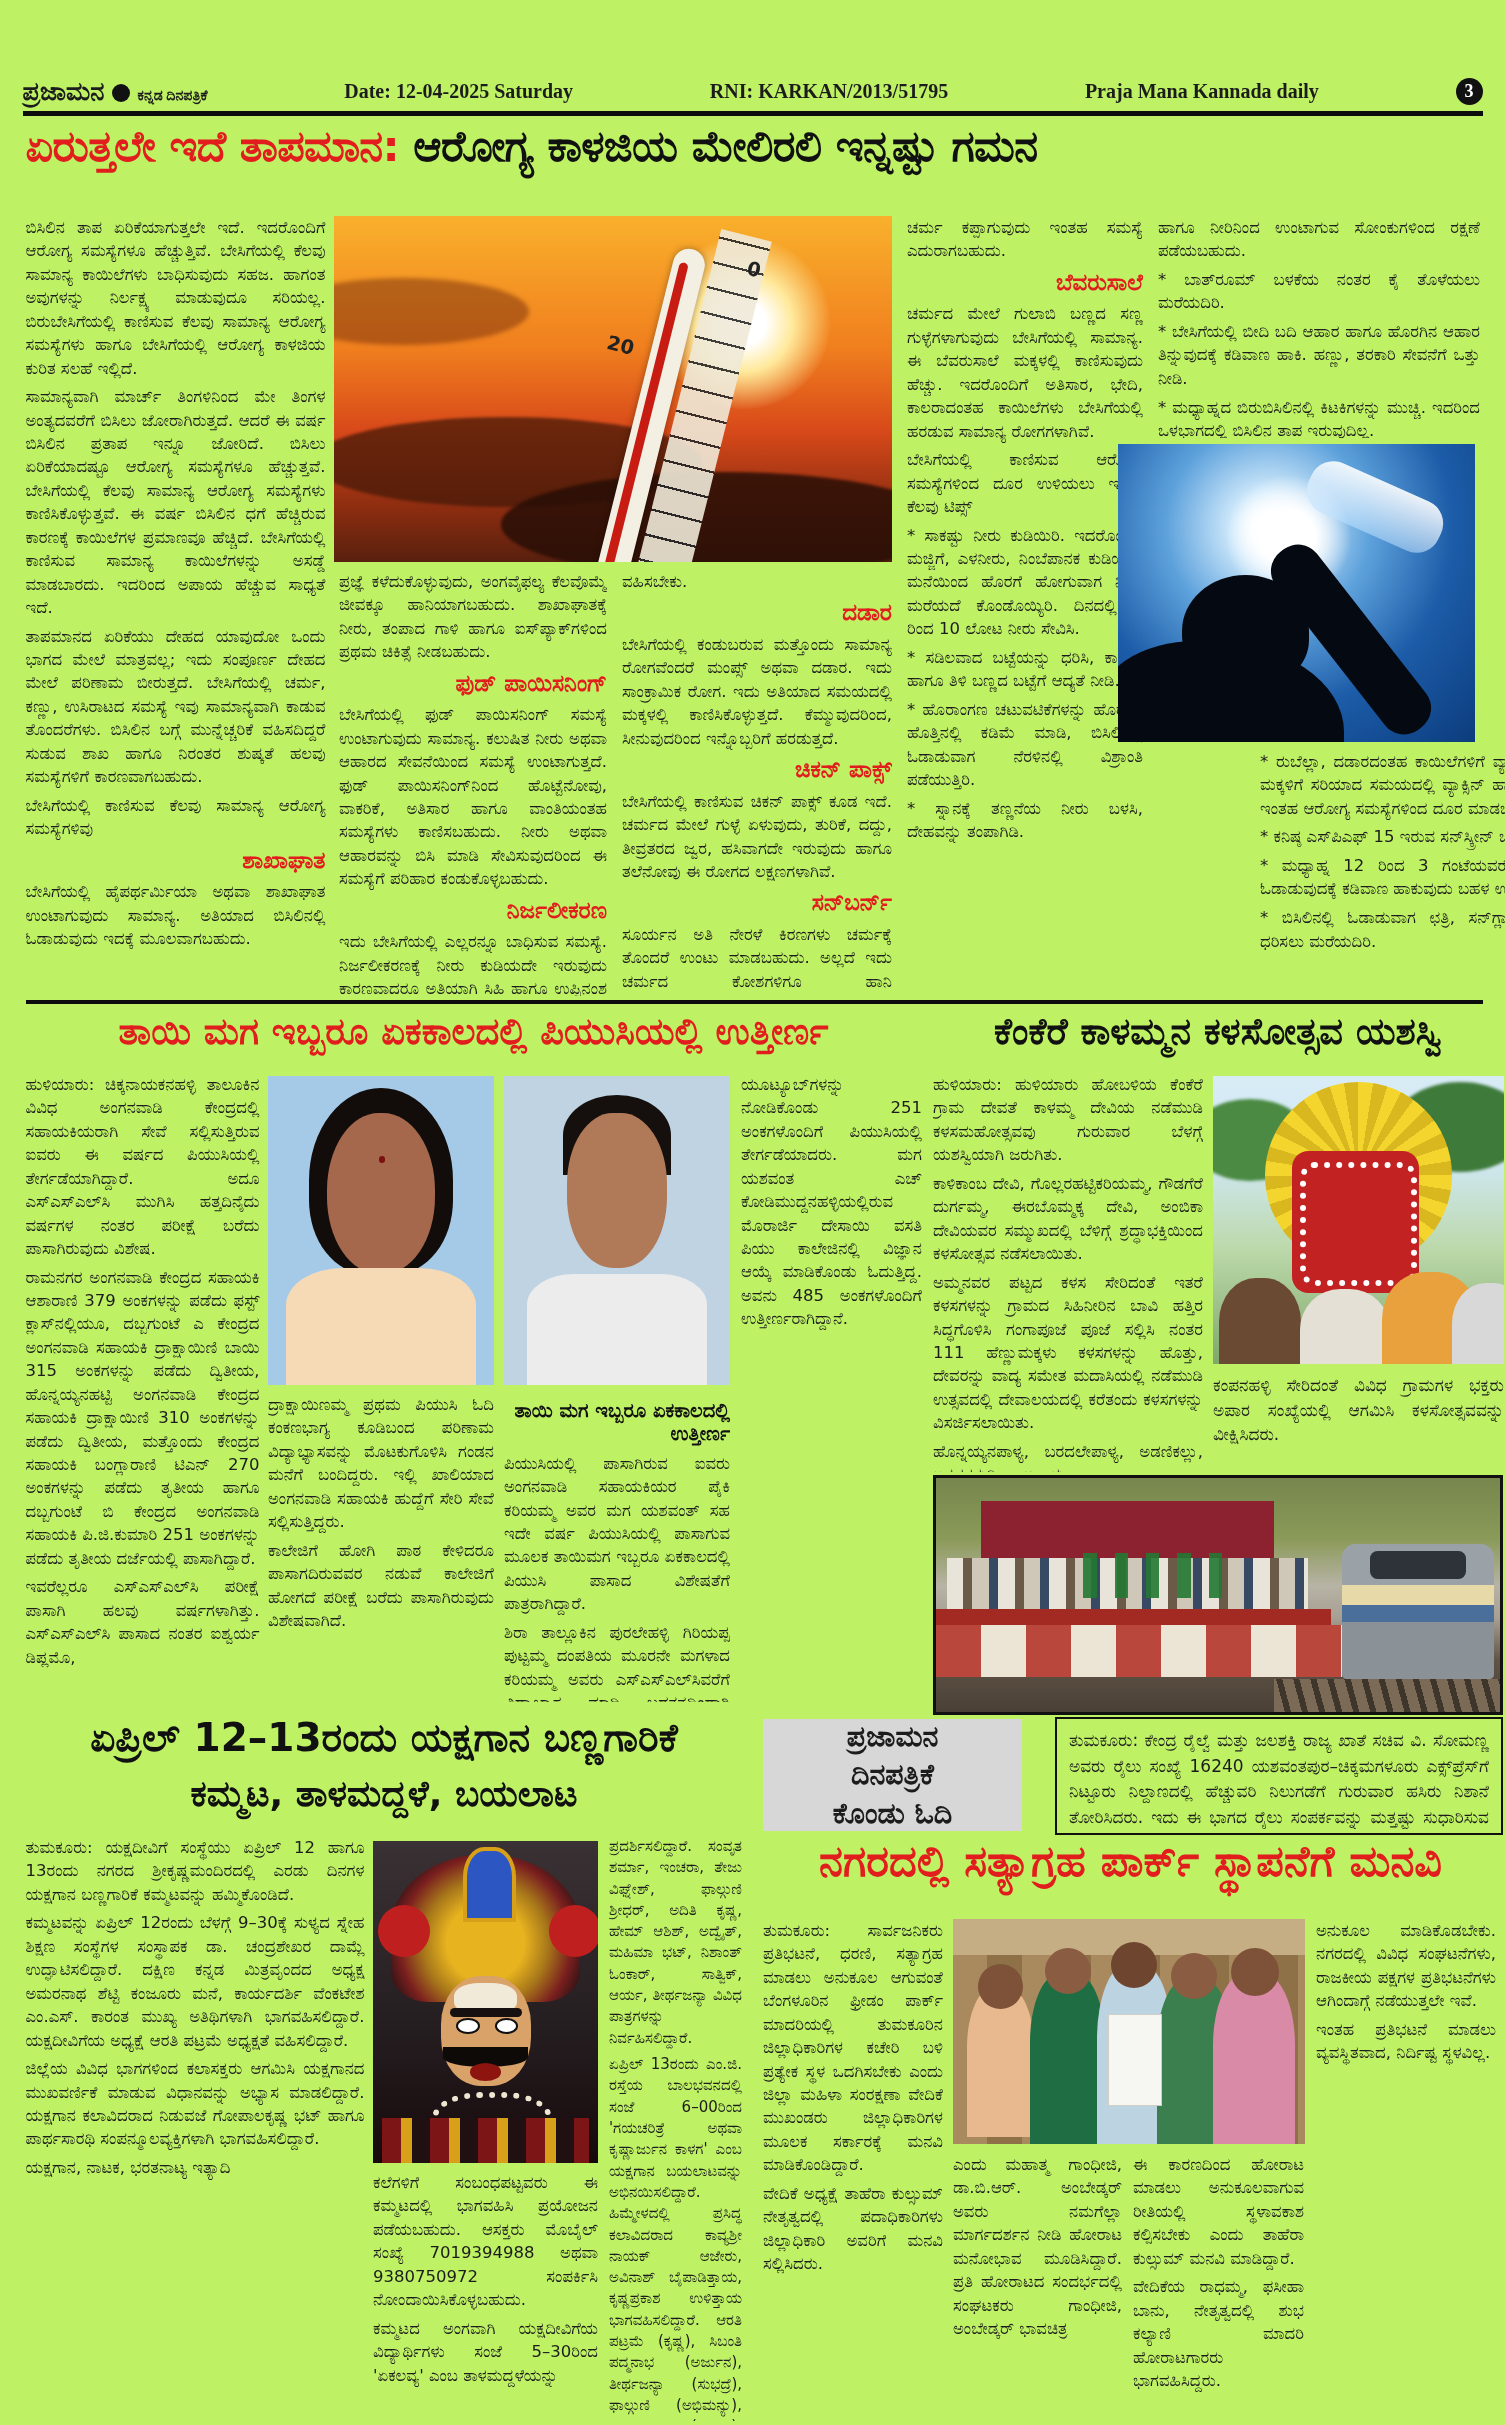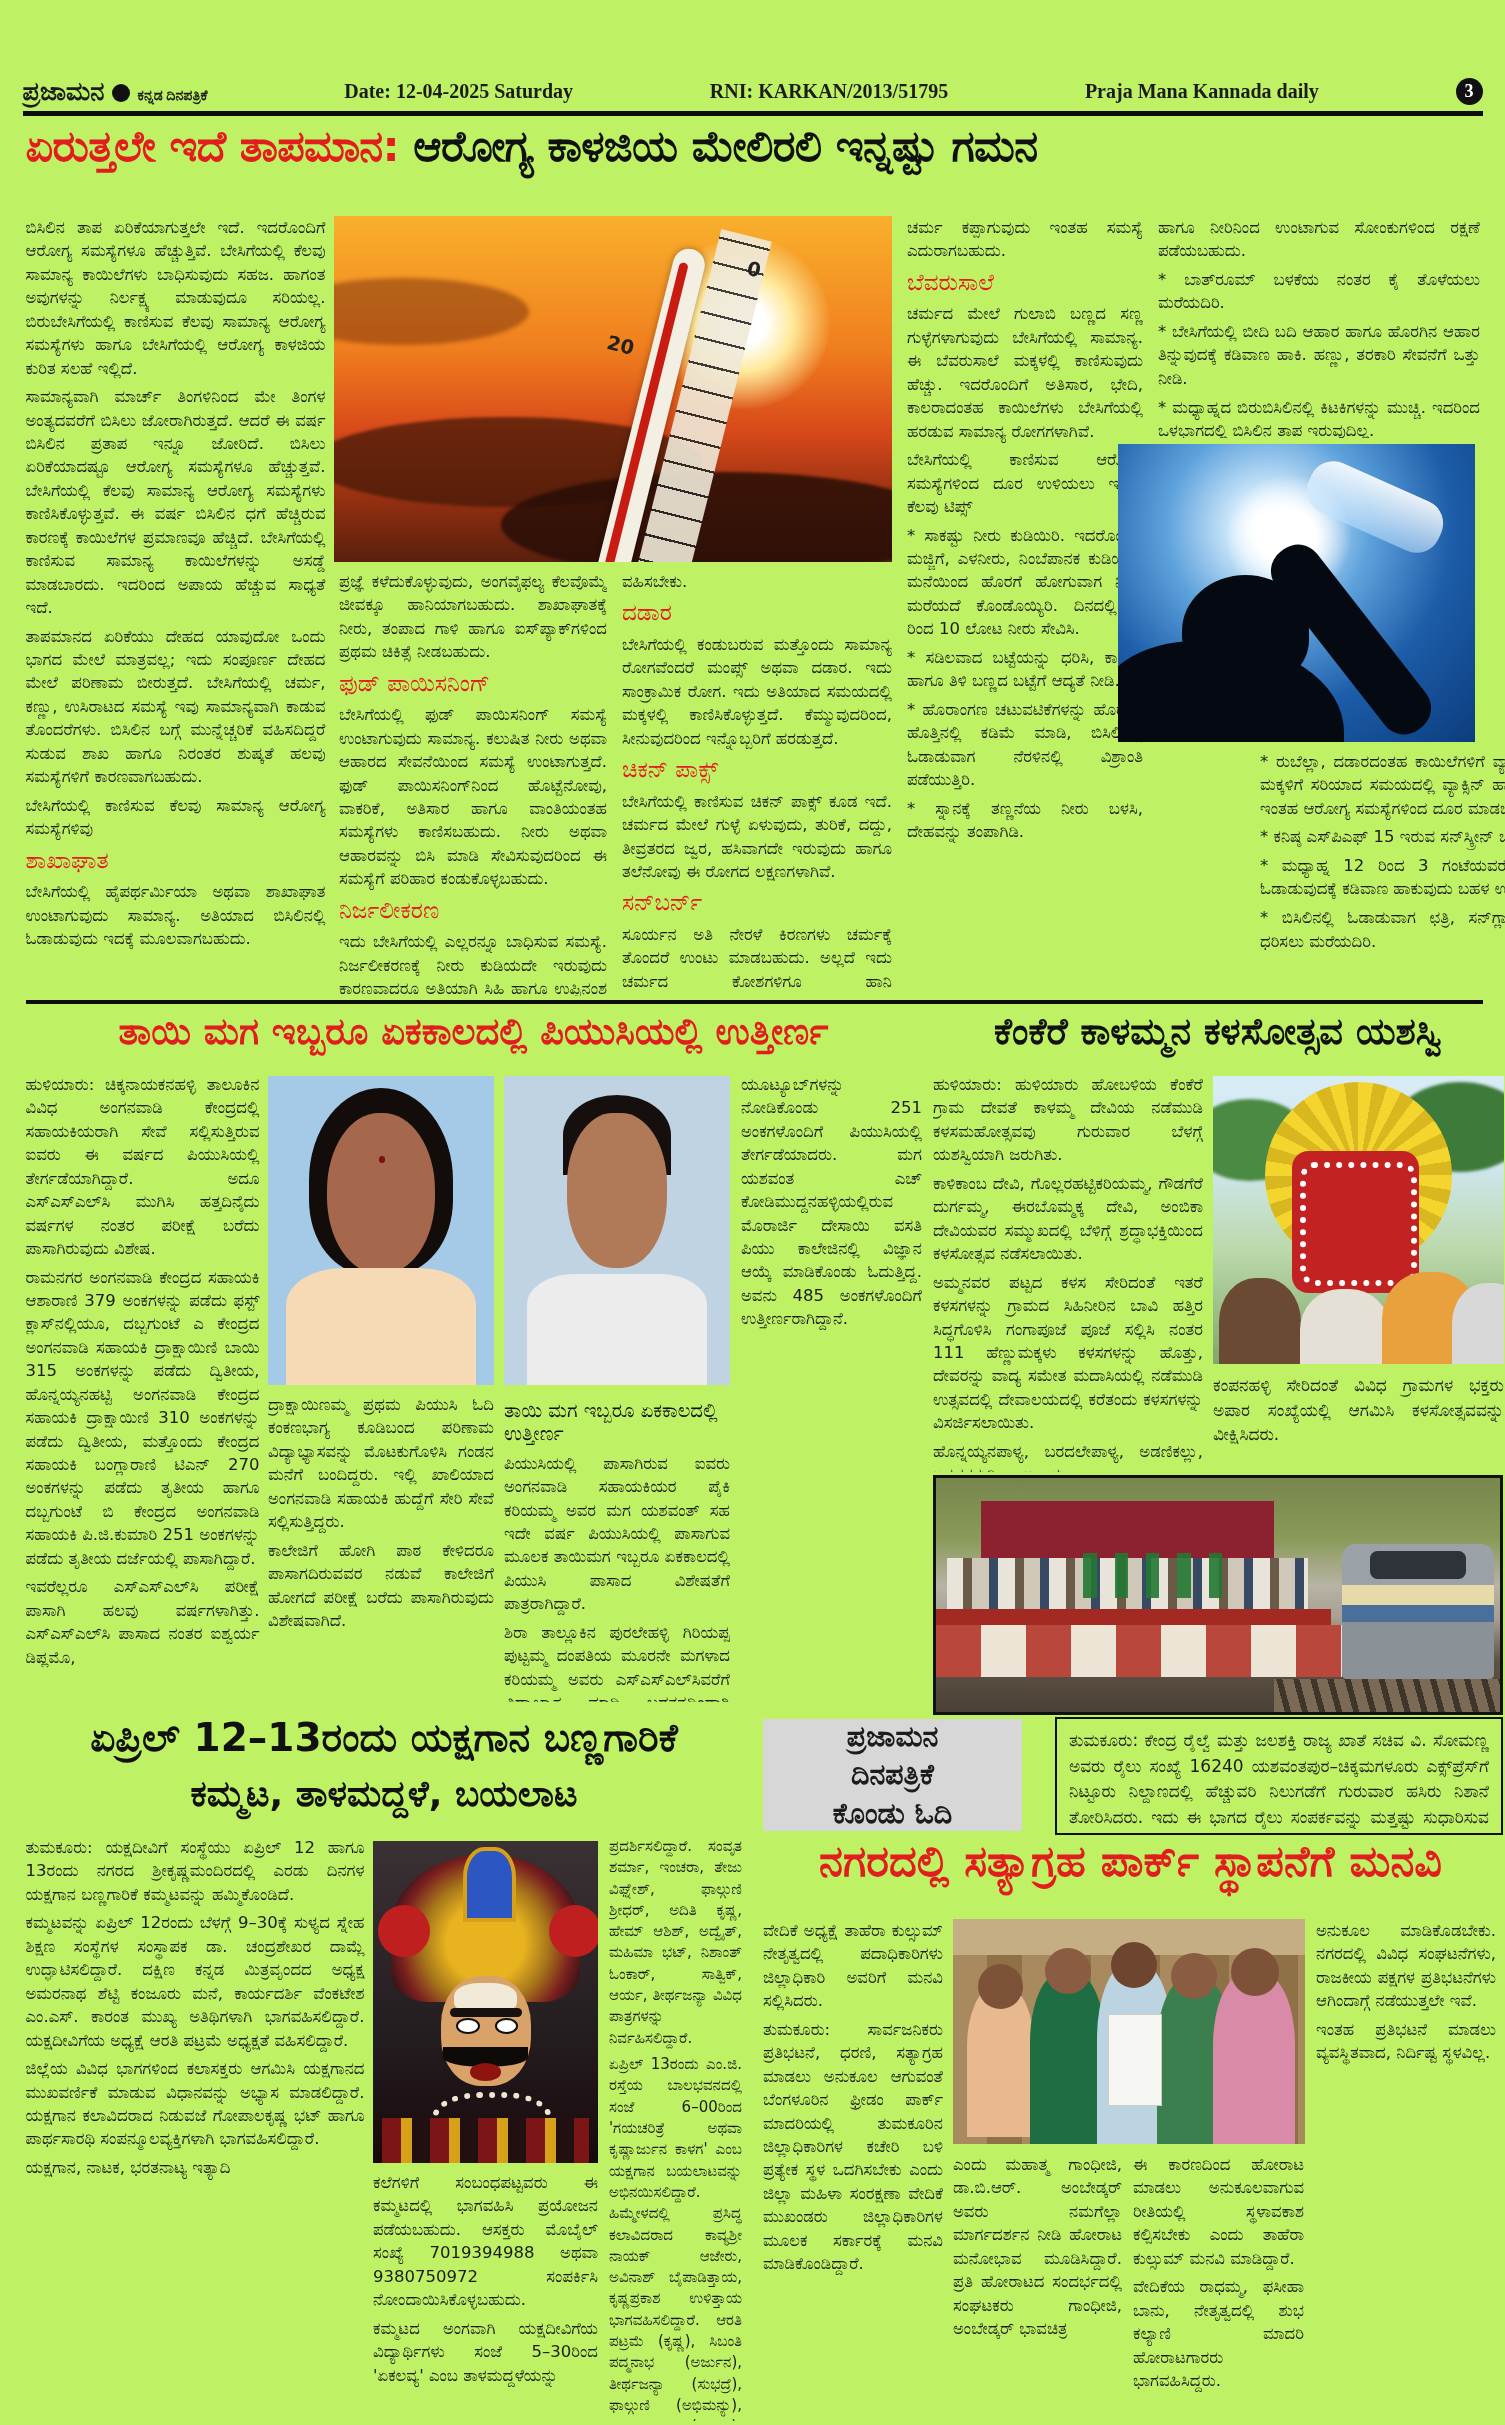--- a/index.html
+++ b/index.html
@@ -19,21 +19,21 @@
   .mast-rule{left:22.5px;top:111px;width:1460px;height:5.2px;background:#0d0d0d;}
   
   .main-headline{left:25.5px;top:121px;width:1457px;height:78px;font-weight:bold;font-size:43px;
                  white-space:nowrap;overflow:hidden;letter-spacing:-0.7px;}
   .hl-red{color:#e11d1d;}
   .hl-black{color:#111;}
   .rule{background:#0d0d0d;}
   
   .col{position:absolute;overflow:hidden;text-align:justify;font-size:16.5px;line-height:1.42;}
   .col p.bp{margin:0 0 5.2px 0;}
-  .subhead{color:#e11d1d;font-weight:normal;text-align:left;font-size:23px;margin:6px 0 6px 0;line-height:1.2;}
+  .subhead{color:#e11d1d;font-weight:bold;text-align:right;font-size:23px;margin:6px 0 6px 0;line-height:1.2;}
   .subhead.black{color:#111;font-size:19.5px;}
   .headline2{position:absolute;font-weight:bold;text-align:center;overflow:hidden;white-space:nowrap;}
   .caption{position:absolute;overflow:hidden;font-size:17px;line-height:1.45;text-align:justify;font-weight:500;}
   .caption-box{position:absolute;border:2.2px solid #111;padding:9px 12px;font-size:17px;line-height:1.5;
                text-align:justify;overflow:hidden;}
   .promo{position:absolute;background:#d7d7d7;display:flex;flex-direction:column;align-items:center;
          justify-content:center;gap:4.5px;font-weight:bold;font-size:28.5px;text-align:center;}
   
   .photo{position:absolute;overflow:hidden;}
   .photo *{position:absolute;}
@@ -333,22 +333,22 @@
       <p class="bp">ಕಮ್ಮಟದ ಅಂಗವಾಗಿ ಯಕ್ಷದೀವಿಗೆಯ ವಿದ್ಯಾರ್ಥಿಗಳು ಸಂಜೆ 5–30ರಿಂದ 'ಏಕಲವ್ಯ' ಎಂಬ ತಾಳಮದ್ದಳೆಯನ್ನು</p>
     </div>
   <div class="col" style="left:609px;top:1836px;width:133px;height:585px;font-size:15px;">
       <p class="bp">ಪ್ರದರ್ಶಿಸಲಿದ್ದಾರೆ. ಸಂವೃತ ಶರ್ಮಾ, ಇಂಚರಾ, ತೇಜು ವಿಘ್ನೇಶ್, ಫಾಲ್ಗುಣಿ ಶ್ರೀಧರ್, ಅದಿತಿ ಕೃಷ್ಣ, ಹೇಮ್ ಆಶಿಶ್, ಅದ್ವೈತ್, ಮಹಿಮಾ ಭಟ್, ನಿಶಾಂತ್ ಓಂಕಾರ್, ಸಾತ್ವಿಕ್, ಆರ್ಯ, ತೀರ್ಥಜನ್ಯಾ ವಿವಿಧ ಪಾತ್ರಗಳನ್ನು ನಿರ್ವಹಿಸಲಿದ್ದಾರೆ.</p>
       <p class="bp">ಏಪ್ರಿಲ್ 13ರಂದು ಎಂ.ಜಿ. ರಸ್ತೆಯ ಬಾಲಭವನದಲ್ಲಿ ಸಂಜೆ 6–00ರಿಂದ 'ಗಯಚರಿತ್ರೆ ಅಥವಾ ಕೃಷ್ಣಾರ್ಜುನ ಕಾಳಗ' ಎಂಬ ಯಕ್ಷಗಾನ ಬಯಲಾಟವನ್ನು ಅಭಿನಯಿಸಲಿದ್ದಾರೆ. ಹಿಮ್ಮೇಳದಲ್ಲಿ ಪ್ರಸಿದ್ಧ ಕಲಾವಿದರಾದ ಕಾವ್ಯಶ್ರೀ ನಾಯಕ್ ಆಜೇರು, ಅವಿನಾಶ್ ಬೈಪಾಡಿತ್ತಾಯ, ಕೃಷ್ಣಪ್ರಕಾಶ ಉಳಿತ್ತಾಯ ಭಾಗವಹಿಸಲಿದ್ದಾರೆ. ಆರತಿ ಪಟ್ರಮೆ (ಕೃಷ್ಣ), ಸಿಬಂತಿ ಪದ್ಮನಾಭ (ಅರ್ಜುನ), ತೀರ್ಥಜನ್ಯಾ (ಸುಭದ್ರೆ), ಫಾಲ್ಗುಣಿ (ಅಭಿಮನ್ಯು), ಸಂವೃತ (ದಾರುಕ), ಮಹಿಮಾ (ಬಲರಾಮ), ತೇಜು ವಿಘ್ನೇಶ್ (ಭೀಮ), ನಿಶಾಂತ್ (ಈಶ್ವರ), ಇಂಚರಾ (ಪಾರ್ವತಿ) ಭಾಗವಹಿಸಲಿದ್ದಾರೆ.</p>
     </div>
 
   <div class="headline2 hl-red" style="left:763px;top:1836px;width:735px;height:69px;font-size:43px;">ನಗರದಲ್ಲಿ ಸತ್ಯಾಗ್ರಹ ಪಾರ್ಕ್ ಸ್ಥಾಪನೆಗೆ ಮನವಿ</div>
 
   <div class="col" style="left:763px;top:1919px;width:180px;height:502px;">
+      <p class="bp">ತುಮಕೂರು: ಸಾರ್ವಜನಿಕರು ಪ್ರತಿಭಟನೆ, ಧರಣಿ, ಸತ್ಯಾಗ್ರಹ ಮಾಡಲು ಅನುಕೂಲ ಆಗುವಂತೆ ಬೆಂಗಳೂರಿನ ಫ್ರೀಡಂ ಪಾರ್ಕ್ ಮಾದರಿಯಲ್ಲಿ ತುಮಕೂರಿನ ಜಿಲ್ಲಾಧಿಕಾರಿಗಳ ಕಚೇರಿ ಬಳಿ ಪ್ರತ್ಯೇಕ ಸ್ಥಳ ಒದಗಿಸಬೇಕು ಎಂದು ಜಿಲ್ಲಾ ಮಹಿಳಾ ಸಂರಕ್ಷಣಾ ವೇದಿಕೆ ಮುಖಂಡರು ಜಿಲ್ಲಾಧಿಕಾರಿಗಳ ಮೂಲಕ ಸರ್ಕಾರಕ್ಕೆ ಮನವಿ ಮಾಡಿಕೊಂಡಿದ್ದಾರೆ.</p>
       <p class="bp">ವೇದಿಕೆ ಅಧ್ಯಕ್ಷೆ ತಾಹೆರಾ ಕುಲ್ಸುಮ್ ನೇತೃತ್ವದಲ್ಲಿ ಪದಾಧಿಕಾರಿಗಳು ಜಿಲ್ಲಾಧಿಕಾರಿ ಅವರಿಗೆ ಮನವಿ ಸಲ್ಲಿಸಿದರು.</p>
-      <p class="bp">ತುಮಕೂರು: ಸಾರ್ವಜನಿಕರು ಪ್ರತಿಭಟನೆ, ಧರಣಿ, ಸತ್ಯಾಗ್ರಹ ಮಾಡಲು ಅನುಕೂಲ ಆಗುವಂತೆ ಬೆಂಗಳೂರಿನ ಫ್ರೀಡಂ ಪಾರ್ಕ್ ಮಾದರಿಯಲ್ಲಿ ತುಮಕೂರಿನ ಜಿಲ್ಲಾಧಿಕಾರಿಗಳ ಕಚೇರಿ ಬಳಿ ಪ್ರತ್ಯೇಕ ಸ್ಥಳ ಒದಗಿಸಬೇಕು ಎಂದು ಜಿಲ್ಲಾ ಮಹಿಳಾ ಸಂರಕ್ಷಣಾ ವೇದಿಕೆ ಮುಖಂಡರು ಜಿಲ್ಲಾಧಿಕಾರಿಗಳ ಮೂಲಕ ಸರ್ಕಾರಕ್ಕೆ ಮನವಿ ಮಾಡಿಕೊಂಡಿದ್ದಾರೆ.</p>
     </div>
 
   <div class="photo ph-satya" style="left:953px;top:1919px;width:352px;height:225px;">
     <div class="beam"></div>
     <div class="p1"></div>
     <div class="p2"></div>
     <div class="p3"></div>
     <div class="p4"></div>
     <div class="p5"></div>
     <div class="head1"></div>

